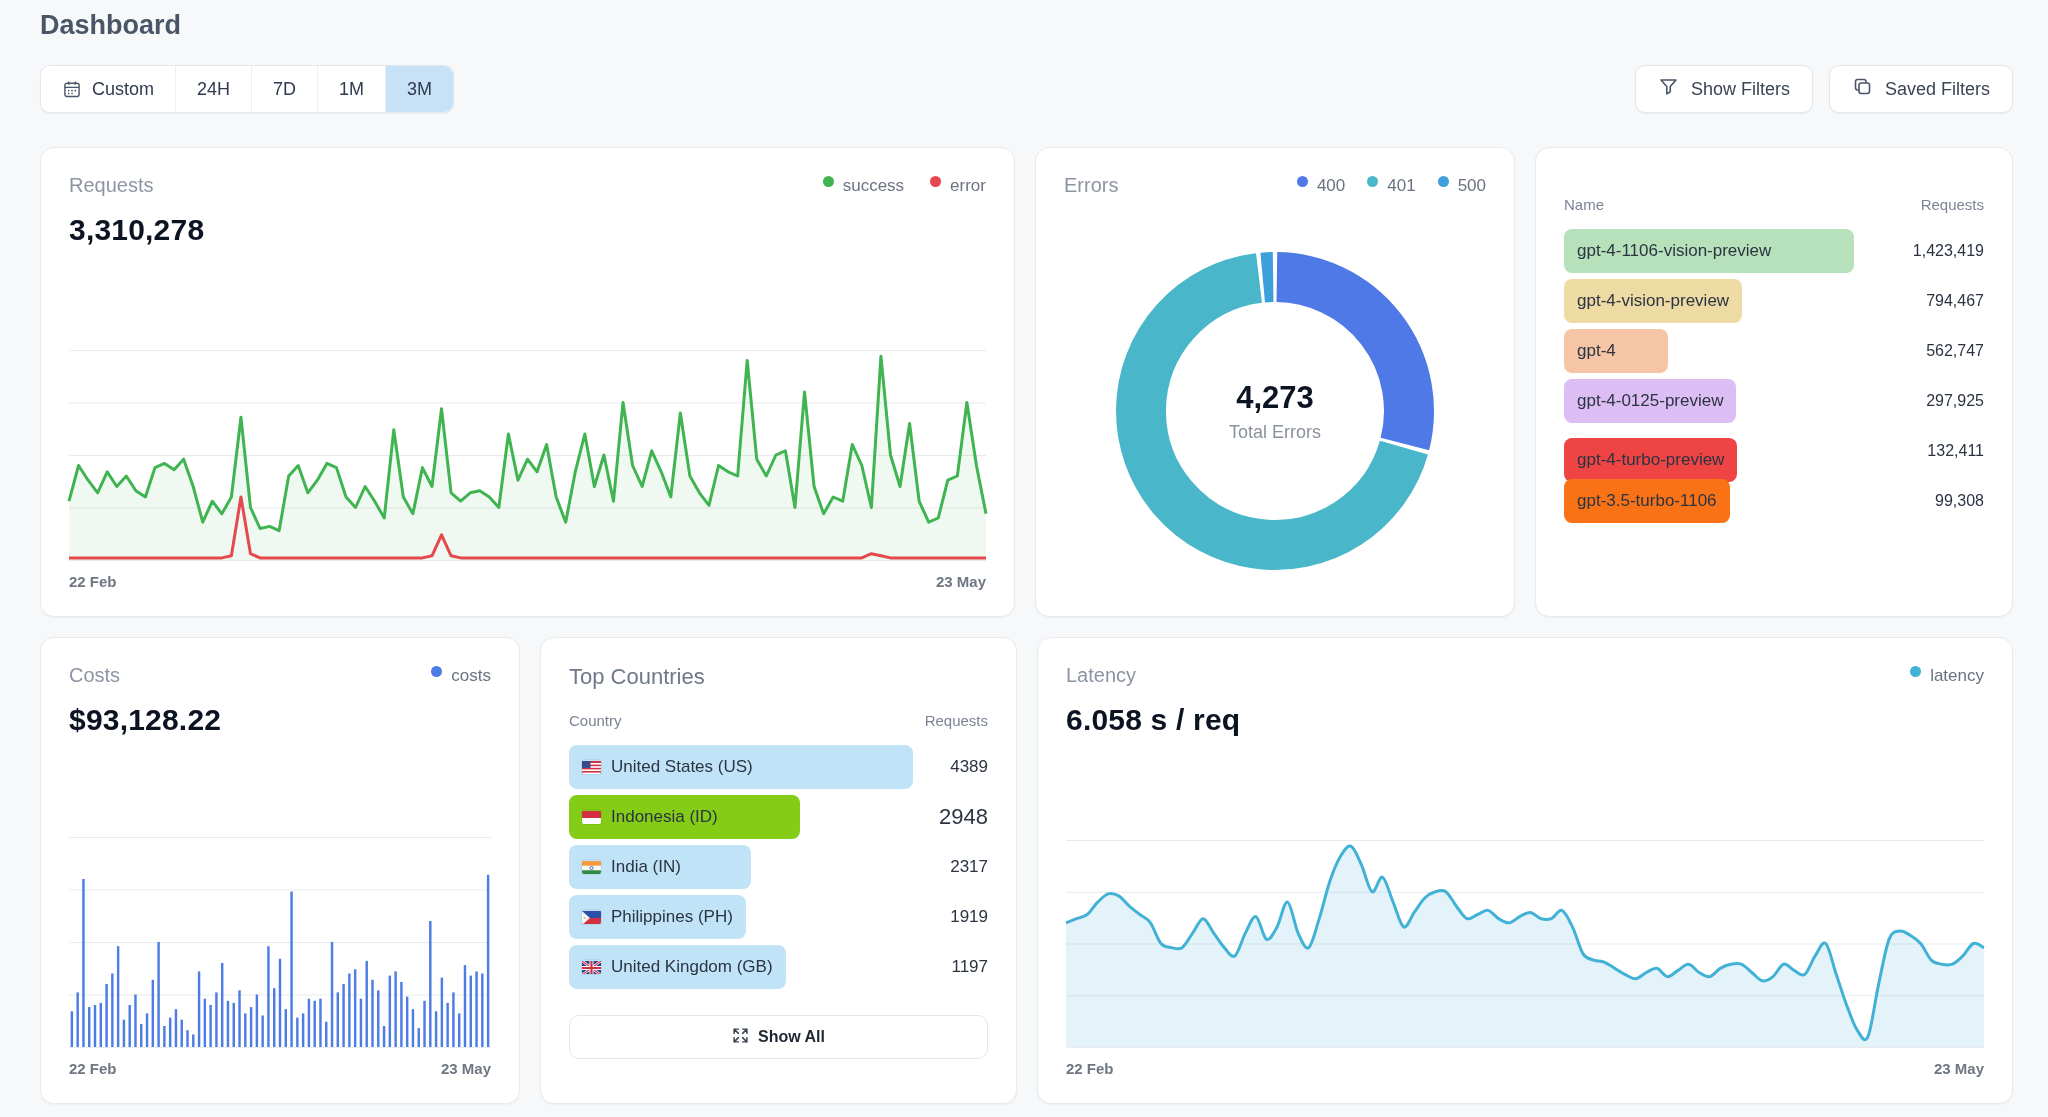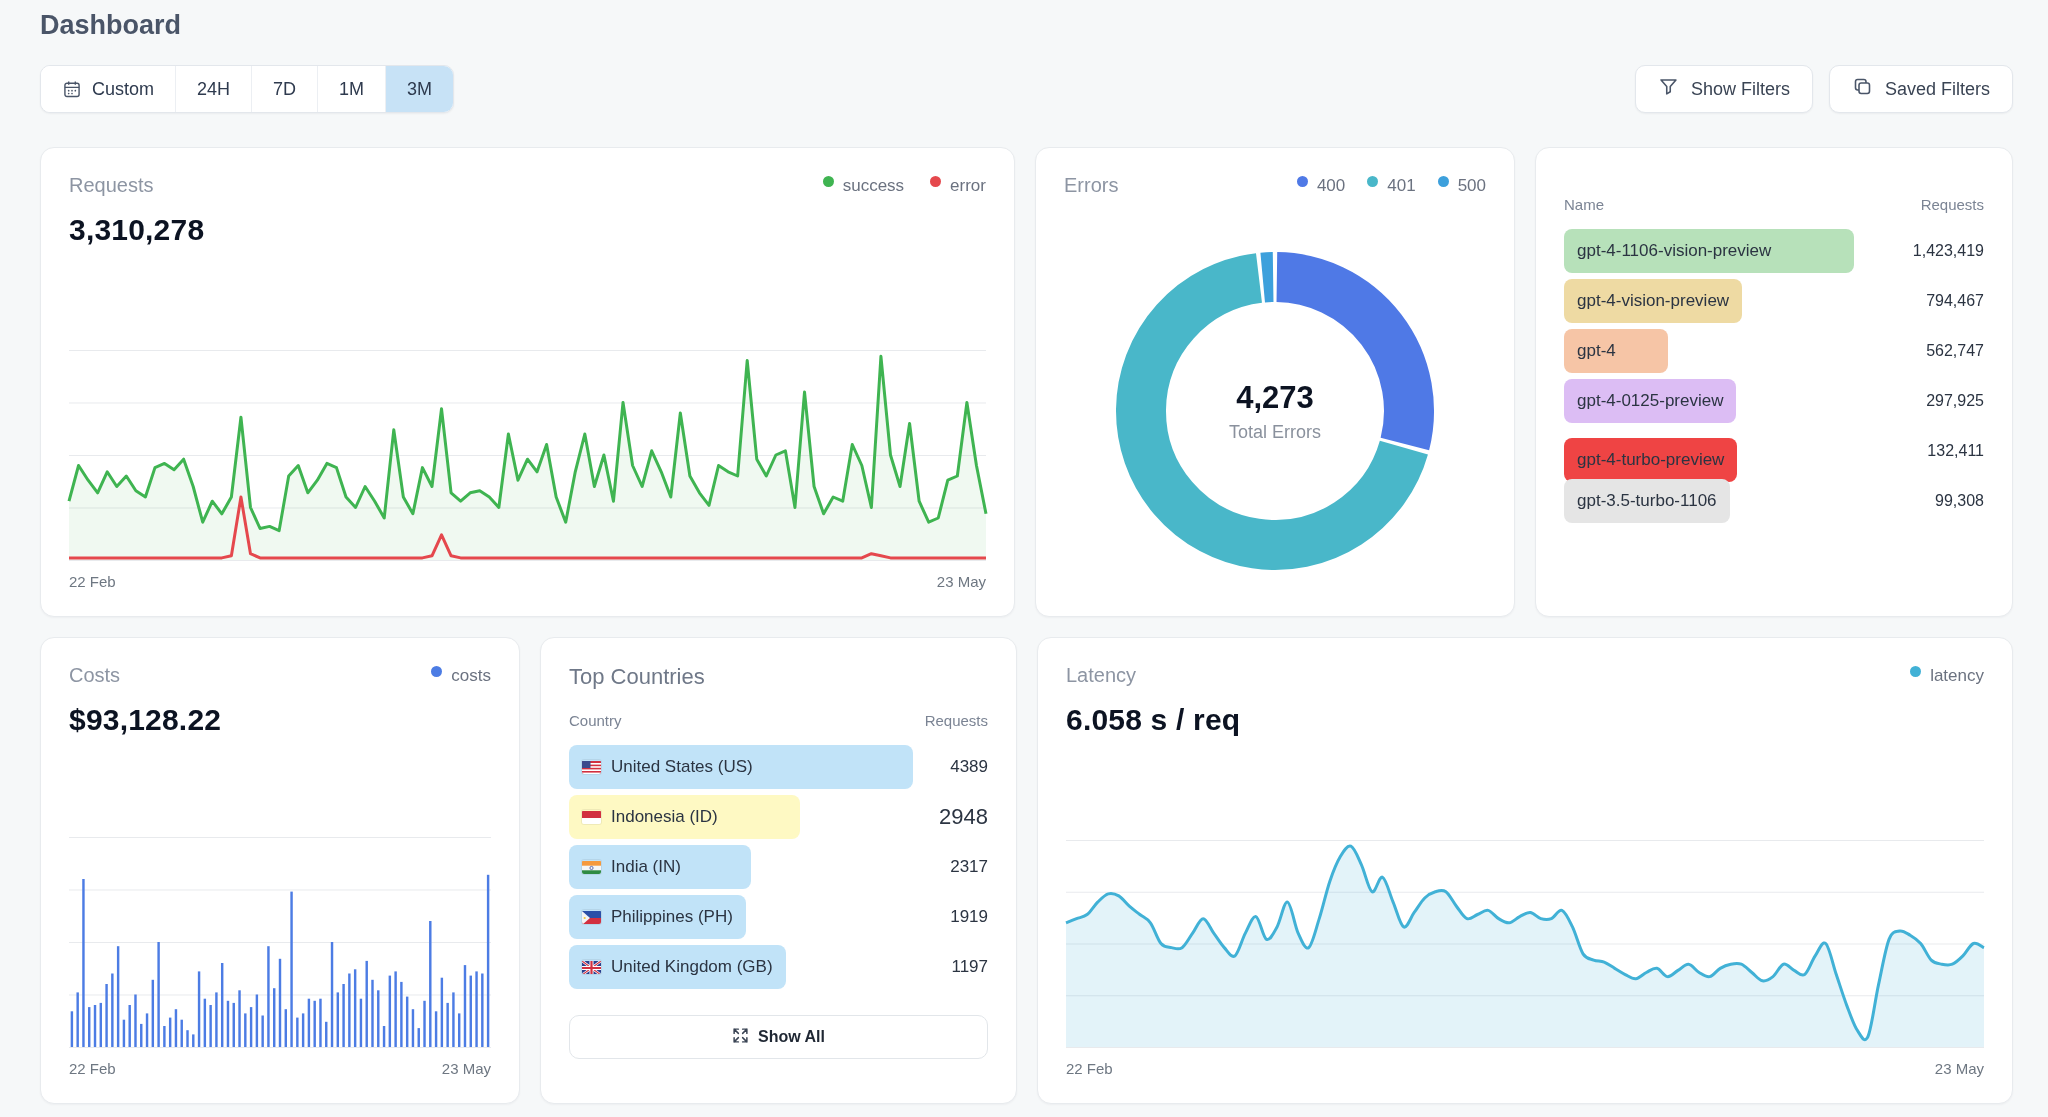--- a/index.html
+++ b/index.html
@@ -25,21 +25,21 @@
   .card { background:#fff; border:1px solid #e8ebee; border-radius:14px; box-shadow:0 1px 2px rgba(16,24,40,.04);
     padding:26px 28px; display:flex; flex-direction:column; }
   .row1 .card { height:470px; }
   .row2 .card { height:467px; }
   .card-head { display:flex; justify-content:space-between; align-items:center; }
   .card-title { font-size:20px; color:#8d95a3; font-weight:400; }
   .legend { display:flex; gap:26px; align-items:center; }
   .legend-item { display:flex; gap:9px; align-items:flex-start; font-size:17px; color:#6b7280; cursor:pointer; }
   .dot { width:11px; height:11px; border-radius:50%; flex:0 0 auto; }
   .big-value { font-size:30px; font-weight:700; color:#0c1322; margin-top:16px; letter-spacing:.2px; }
-  .chart-wrap { margin-top:auto; }
+  .chart-wrap { margin-top:auto;font-weight:bold; }
   .plot { position:relative; border-bottom:1px solid #e8eaed;
     background-image:linear-gradient(to bottom,#e8eaed 1px,transparent 1px);
     background-size:100% 25%; }
   .plot svg { position:absolute; left:0; top:0; width:100%; height:100%; overflow:visible; }
   .x-labels { display:flex; justify-content:space-between; font-size:15px; color:#6e7782; margin-top:12px; }
   
   .donut-zone { position:relative; margin:54px auto 0; width:320px; height:320px; }
   .donut-center { position:absolute; inset:0; display:flex; flex-direction:column; align-items:center;
     justify-content:center; gap:6px; pointer-events:none; }
   .donut-value { font-size:31px; font-weight:700; color:#0c1322; }
@@ -193,21 +193,21 @@
           </div>
           <div class="tbl-row">
             <div class="chip" style="background: rgb(220, 189, 244); width: calc(21% - 27px); min-width: fit-content;">gpt-4-0125-preview</div>
             <div class="tbl-val">297,925</div>
           </div>
           <div class="tbl-row">
             <div class="chip" style="background: #ef4444; width: calc(17% - 22px); min-width: fit-content; margin-top: 18px;">gpt-4-turbo-preview</div>
             <div class="tbl-val">132,411</div>
           </div>
           <div class="tbl-row">
-            <div class="chip" style="background: #e5e5e5; width: calc(15% - 20px); min-width: fit-content;">gpt-3.5-turbo-1106</div>
+            <div class="chip" style="background: #f97316; width: calc(15% - 20px); min-width: fit-content;">gpt-3.5-turbo-1106</div>
             <div class="tbl-val">99,308</div>
           </div>
         </div>
     </div>
   </div>
 
   <div class="row row2">
 
     <div class="card">
       <div class="card-head">
@@ -322,21 +322,21 @@
                     <rect y="8.4" width="19" height="1.6"></rect>
                     <rect y="11.6" width="19" height="1.6"></rect>
                   </g>
                   <rect width="8.5" height="7" fill="#3b4a8c"></rect>
                 </svg></span>
               <span>United States (US)</span>
             </div>
             <div class="tbl-val" style="font-size: 17px;">4389</div>
           </div>
           <div class="tbl-row">
-            <div class="chip" style="background: #fef9c3; width: calc(67% - 50px); min-width: fit-content;">
+            <div class="chip" style="background: #84cc16; width: calc(67% - 50px); min-width: fit-content;">
               <span class="flag"><svg viewBox="0 0 19 14" width="19" height="14">
                   <rect width="19" height="14" fill="#fff"></rect>
                   <rect width="19" height="7" fill="#d23040"></rect>
                 </svg></span>
               <span>Indonesia (ID)</span>
             </div>
             <div class="tbl-val" style="font-size: 22px;">2948</div>
           </div>
           <div class="tbl-row">
             <div class="chip" style="background: rgb(193, 227, 248); width: calc(53% - 40px); min-width: fit-content;">

